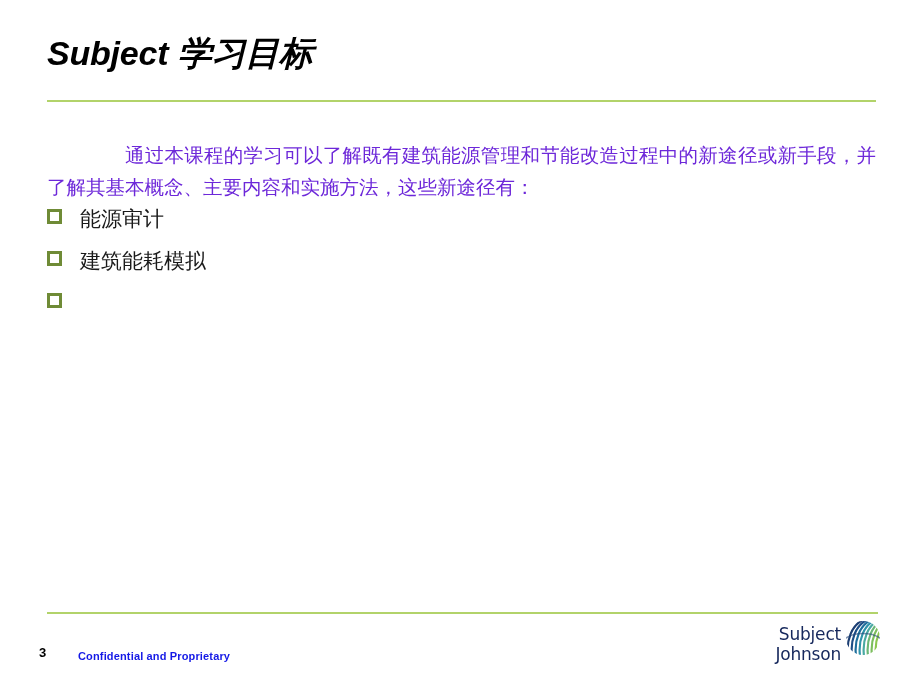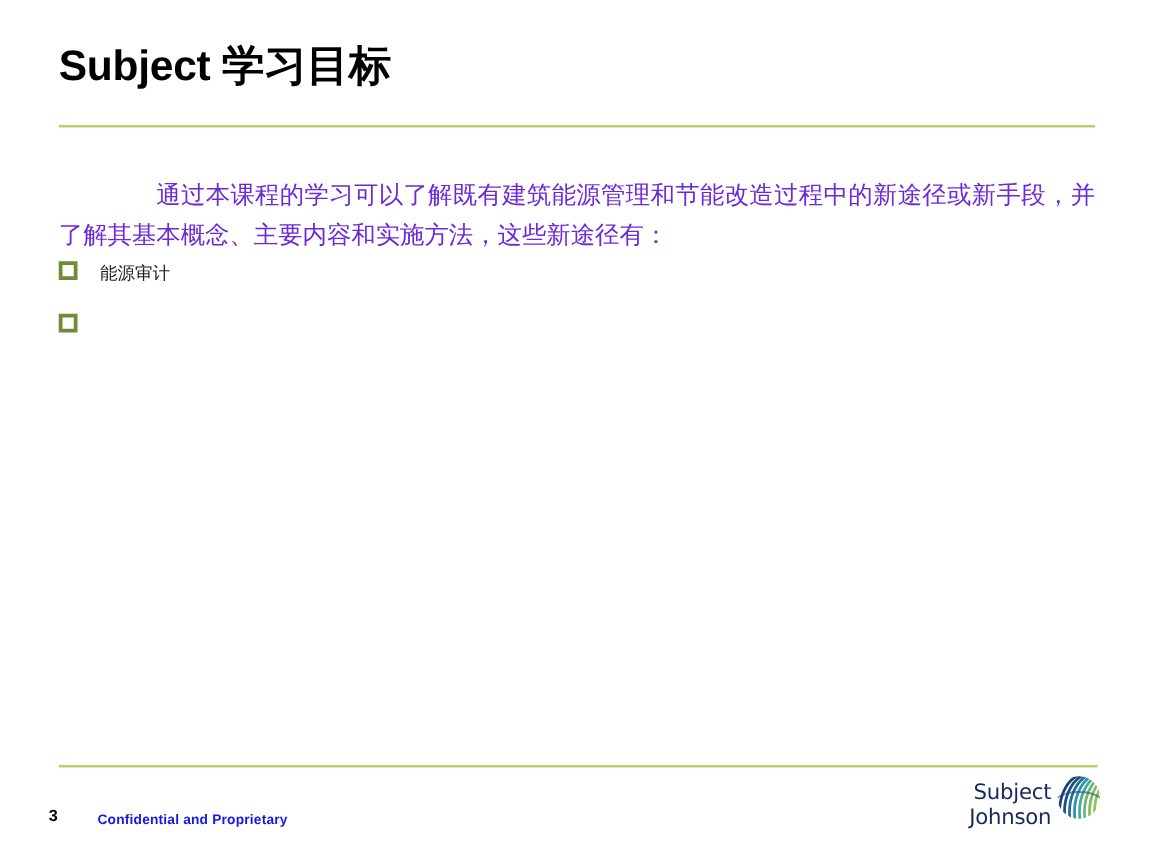--- a/index.html
+++ b/index.html
@@ -27,20 +27,21 @@
     position: absolute;
     left: 47px;
     top: 31px;
     font-family: "Liberation Sans", sans-serif;
     font-size: 34px;
     font-weight: bold;
     color: #000000;
     letter-spacing: -0.2px;
     white-space: nowrap;
     line-height: 44px;
+    font-style: italic;
   }
 
   
   .rule {
     position: absolute;
     height: 2px;
     background: #b2d36a;
   }
   .rule-top {
     left: 47px;
@@ -90,21 +91,21 @@
     left: 0;
     top: 11px;
     width: 9px;
     height: 9px;
     border: 3px solid #6f8b36;
     background: #ffffff;
     box-sizing: content-box;
   }
   .bullet-label {
     font-family: "DejaVu Serif", "Liberation Serif", serif;
-    font-size: 14px;
+    font-size: 21px;
     line-height: 26px;
     color: #1a1a1a;
     white-space: nowrap;
   }
   .bullet-label.latin {
     font-family: "Liberation Sans", sans-serif;
     font-size: 21px;
   }
 
   
@@ -168,20 +169,24 @@
   <div class="slide-title">Subject 学习目标</div>
 
   <div class="rule rule-top"></div>
 
   <p class="body-paragraph">通过本课程的学习可以了解既有建筑能源管理和节能改造过程中的新途径或新手段，并了解其基本概念、主要内容和实施方法，这些新途径有：</p>
 
   <ul class="bullet-list">
     <li class="bullet-item">
       <span class="bullet-marker"></span>
       <span class="bullet-label">能源审计</span>
+    </li>
+    <li class="bullet-item">
+      <span class="bullet-marker"></span>
+      <span class="bullet-label">建筑能耗模拟</span>
     </li>
     <li class="bullet-item">
       <span class="bullet-marker"></span>
     </li>
   </ul>
 
   <div class="rule rule-bottom"></div>
 
   <div class="footer-page-number">3</div>
 

